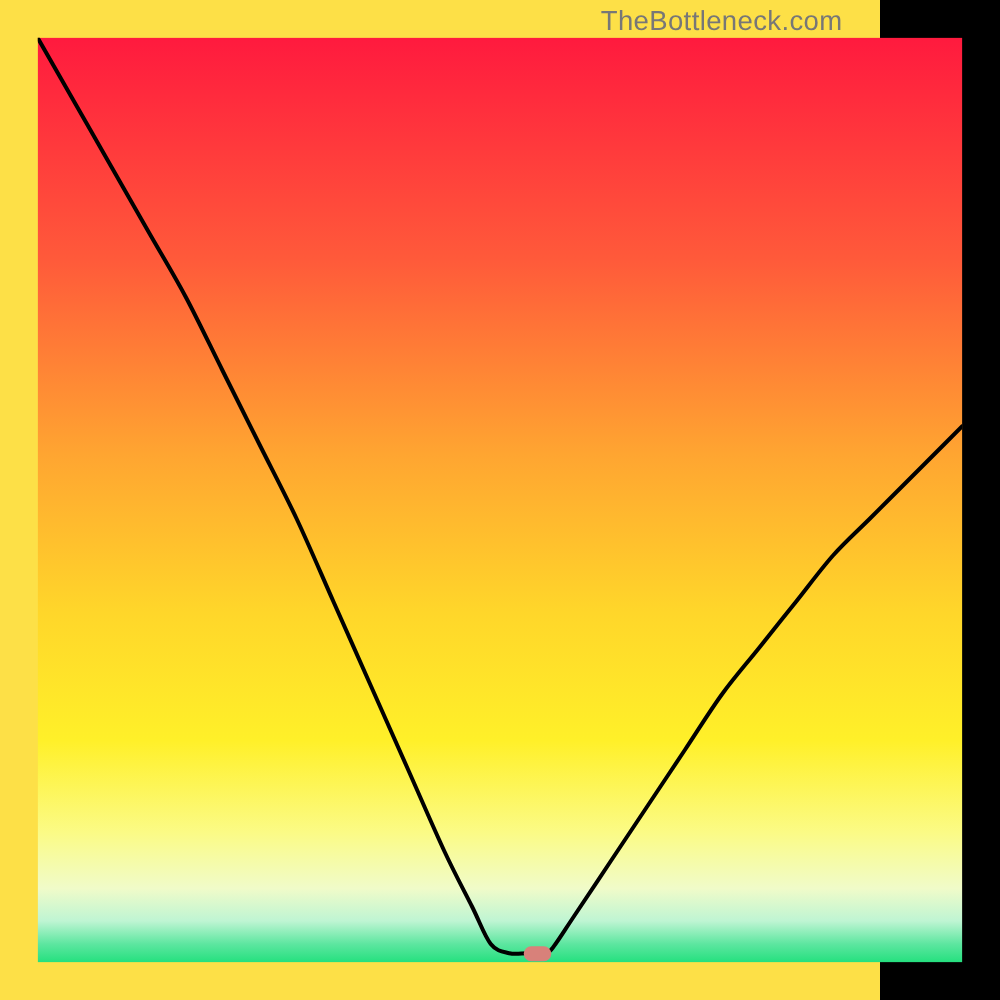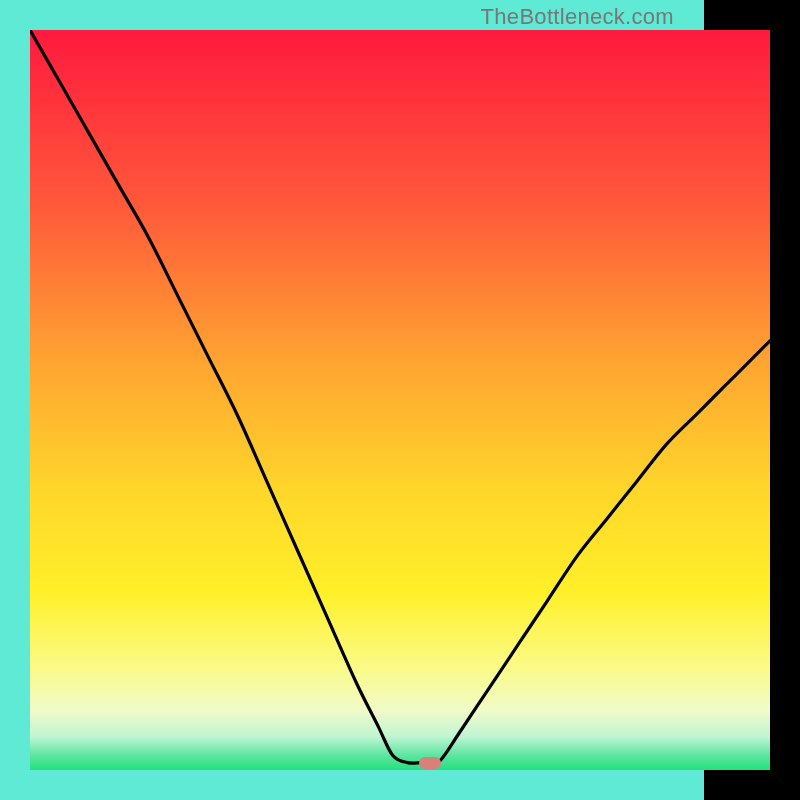--- a/index.html
+++ b/index.html
@@ -9,21 +9,21 @@
     height: 800px;
     background: #000;
     overflow: hidden;
   }
   .frame {
     position: absolute;
     left: 0;
     top: 0;
     width: 704px;
     height: 800px;
-    background: #5eead4;
+    background: #fde047;
   }
   .plot-area {
     position: absolute;
     left: 30px;
     top: 30px;
     width: 740px;
     height: 740px;
     overflow: hidden;
   }
   .gradient {

